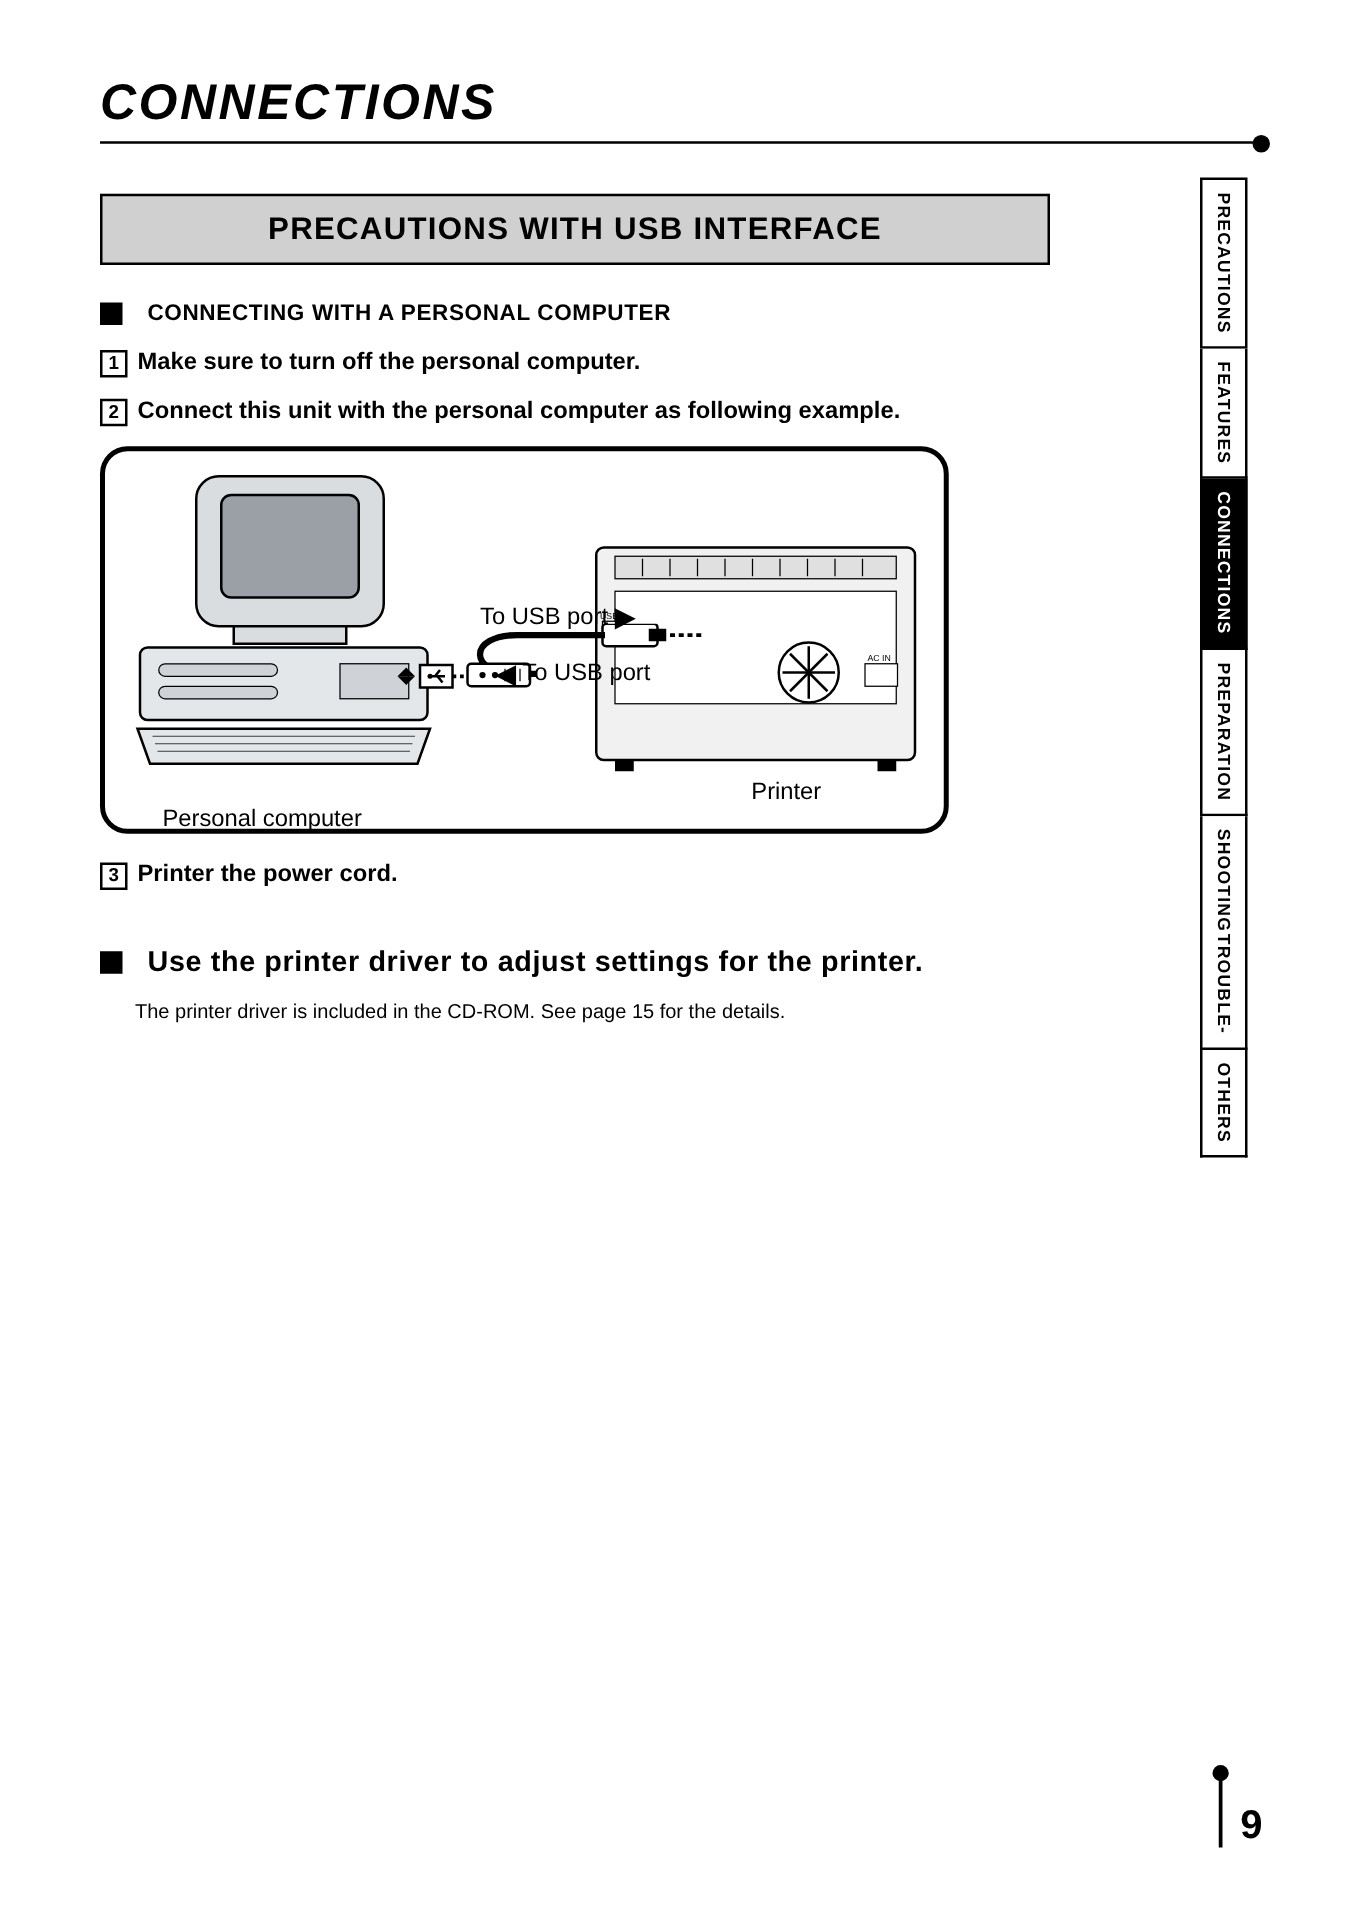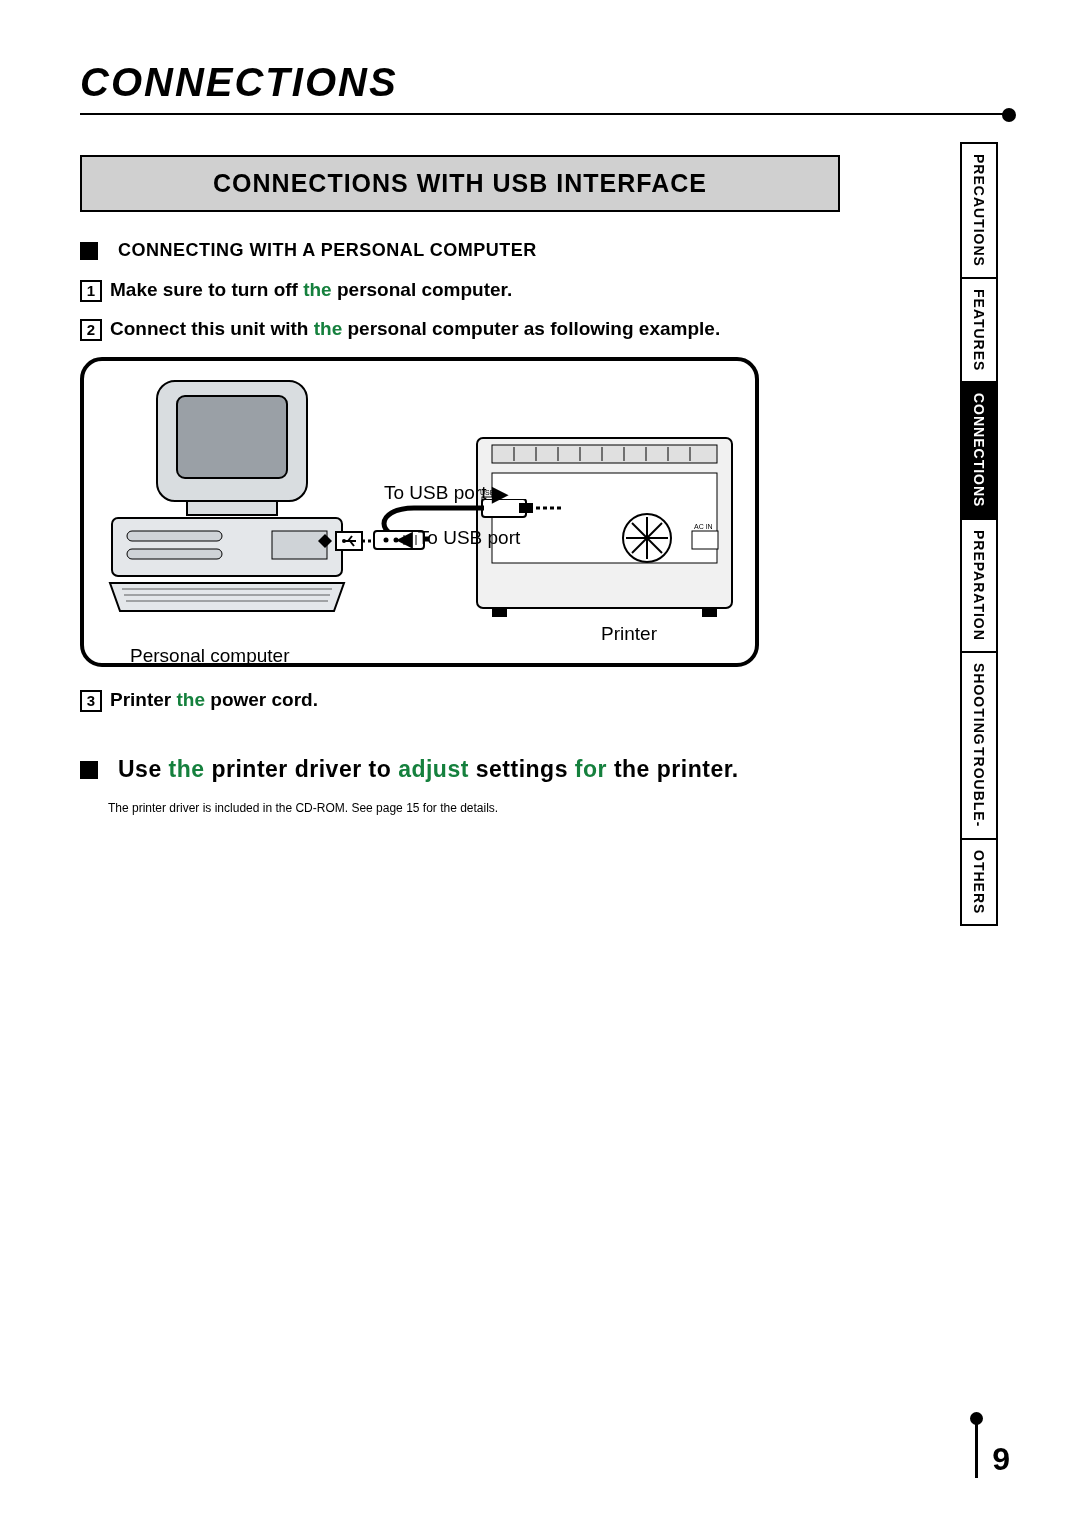--- a/index.html
+++ b/index.html
@@ -77,41 +77,41 @@
     display: inline-block;
     border: 2px solid #000;
     width: 22px;
     height: 22px;
     line-height: 18px;
     text-align: center;
     font-size: 15px;
     font-weight: bold;
     flex: 0 0 auto;
   }
-  .blue { color: #15803d; }
+  .blue { color: #000000; }
   .diagram-box {
     border: 4px solid #000;
     border-radius: 22px;
     width: 679px;
     height: 310px;
     position: relative;
     margin: 10px 0 22px 0;
   }
   .pc-svg { position: absolute; left: 18px; top: 12px; }
   .printer-svg { position: absolute; right: 18px; top: 72px; }
   .diag-label { position: absolute; font-size: 19px; }
   .lbl-usb-right { left: 300px; top: 120px; }
   .lbl-usb-left  { left: 272px; top: 165px; margin-left: 40px; }
   .lbl-pc        { left: 46px;  top: 262px; margin-top: 22px; }
   .lbl-printer   { right: 98px; top: 262px; }
   .arrow { font-size: 22px; vertical-align: -2px; }
   .cable-svg { position: absolute; left: 230px; top: 138px; }
 
   .driver-note {
-    font-size: 12px;
+    font-size: 16px;
     margin-left: 28px;
     margin-top: 6px;
   }
 
   
   .tabs {
     position: absolute;
     top: 142px;
     right: 70px;
     width: 50px;
@@ -174,21 +174,21 @@
 </style>
 </head>
 <body>
 
 <div class="page-title">CONNECTIONS</div>
 <div class="title-rule"></div>
 
 <div class="content-col">
 
   <div class="section-box">
-    <h2>CONNECTIONS WITH USB INTERFACE</h2>
+    <h2>PRECAUTIONS WITH USB INTERFACE</h2>
   </div>
 
   <div class="sub-line">
     <span class="black-sq"></span>
     <span class="sub-title">CONNECTING WITH A PERSONAL COMPUTER</span>
   </div>
 
   <div class="step-line">
     <span class="step-num">1</span>
     <span>

